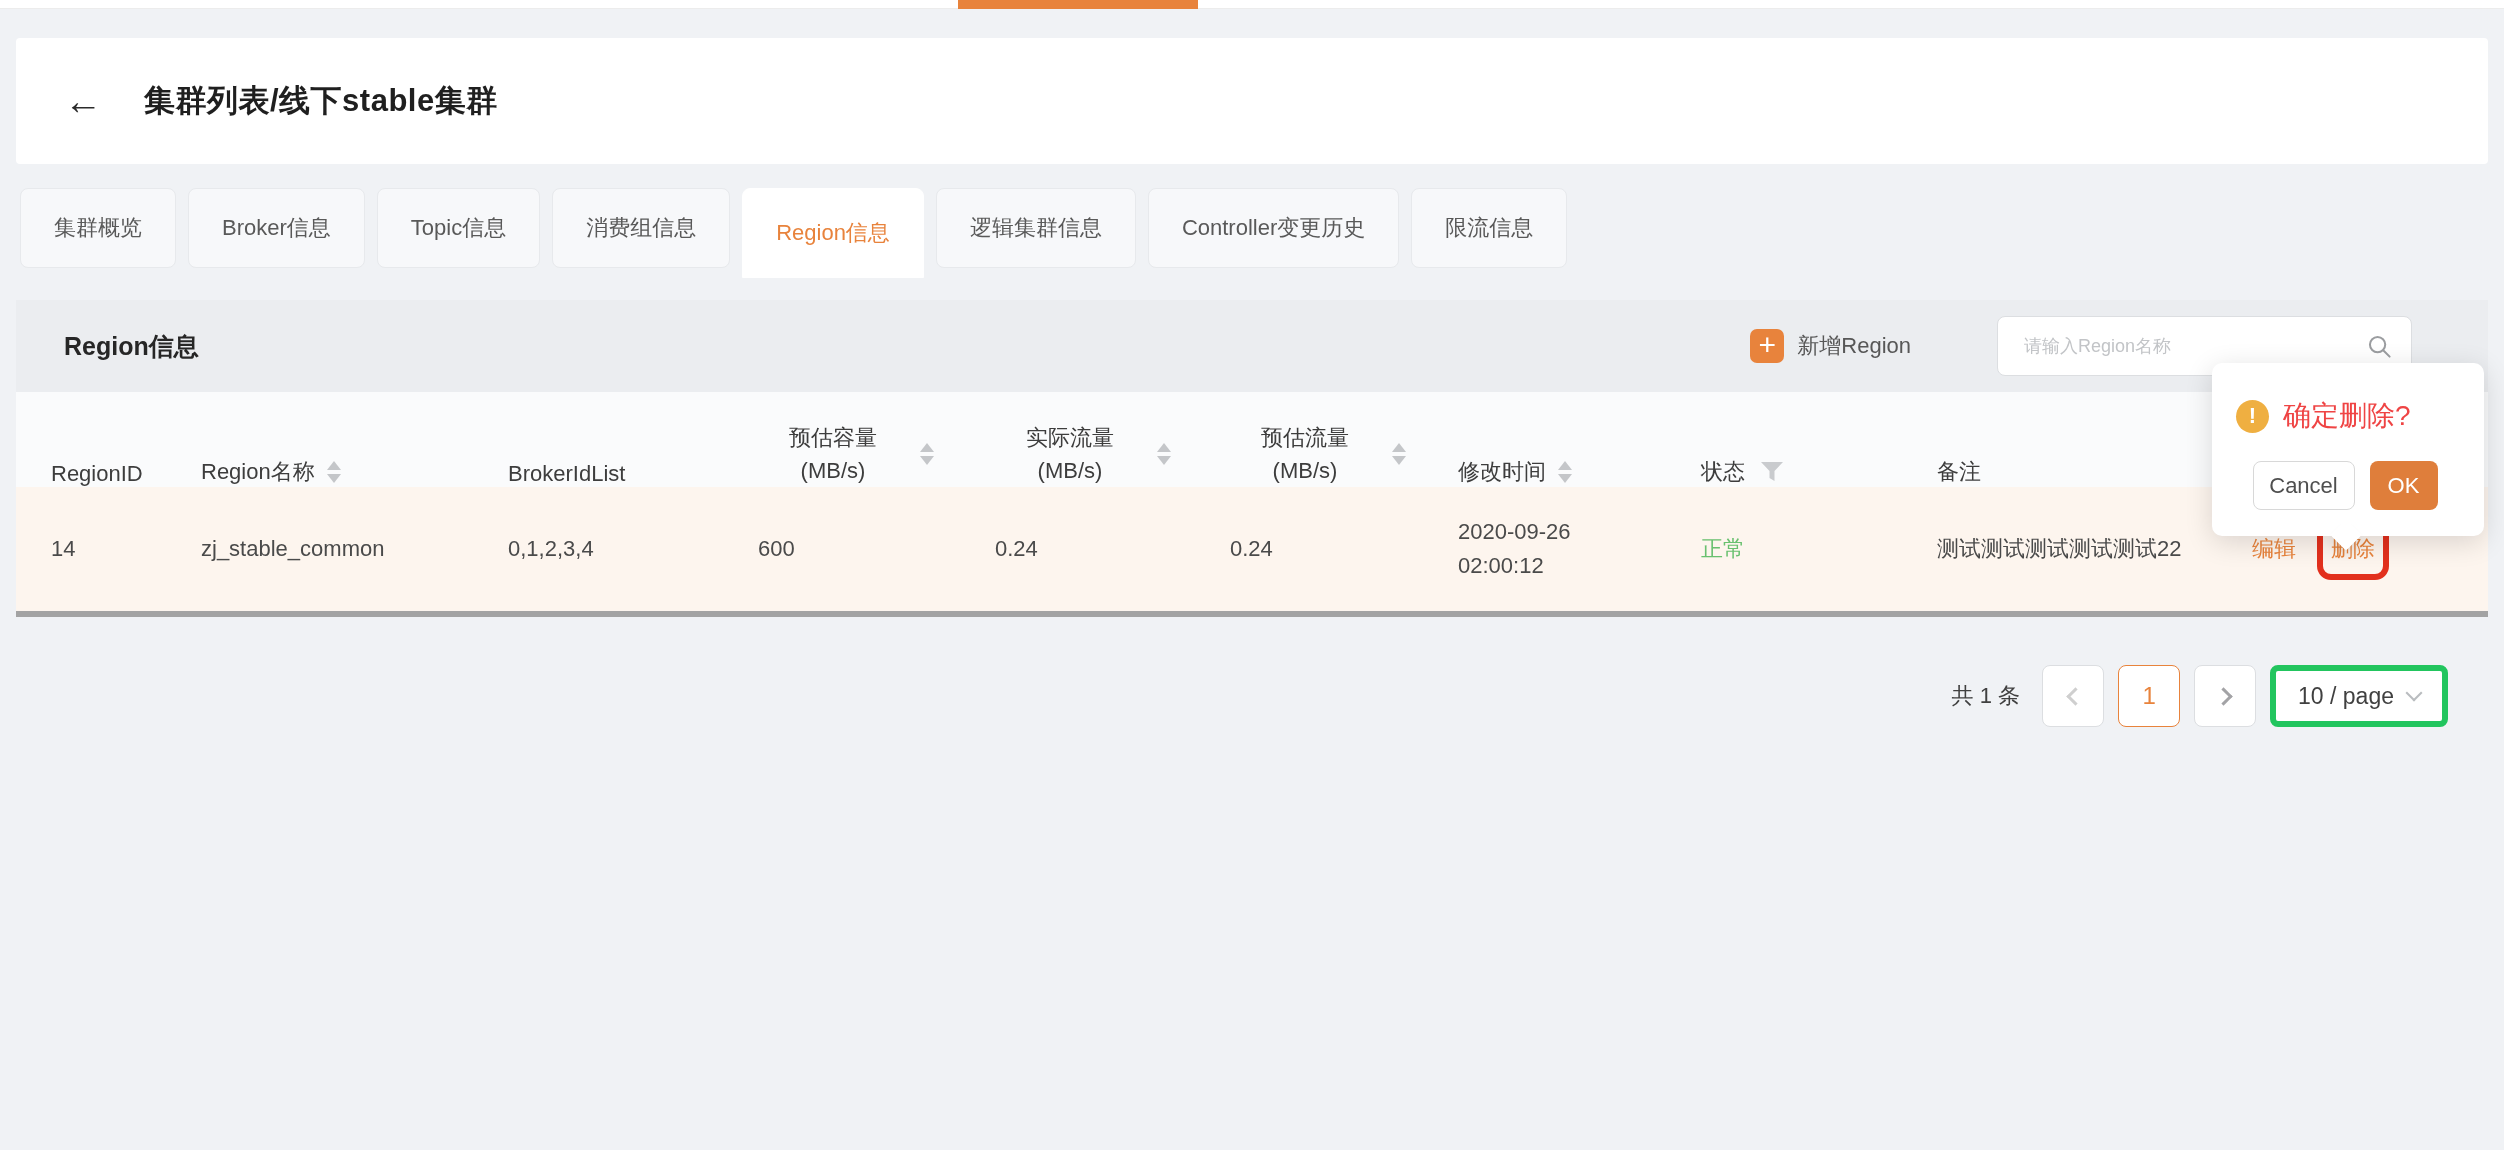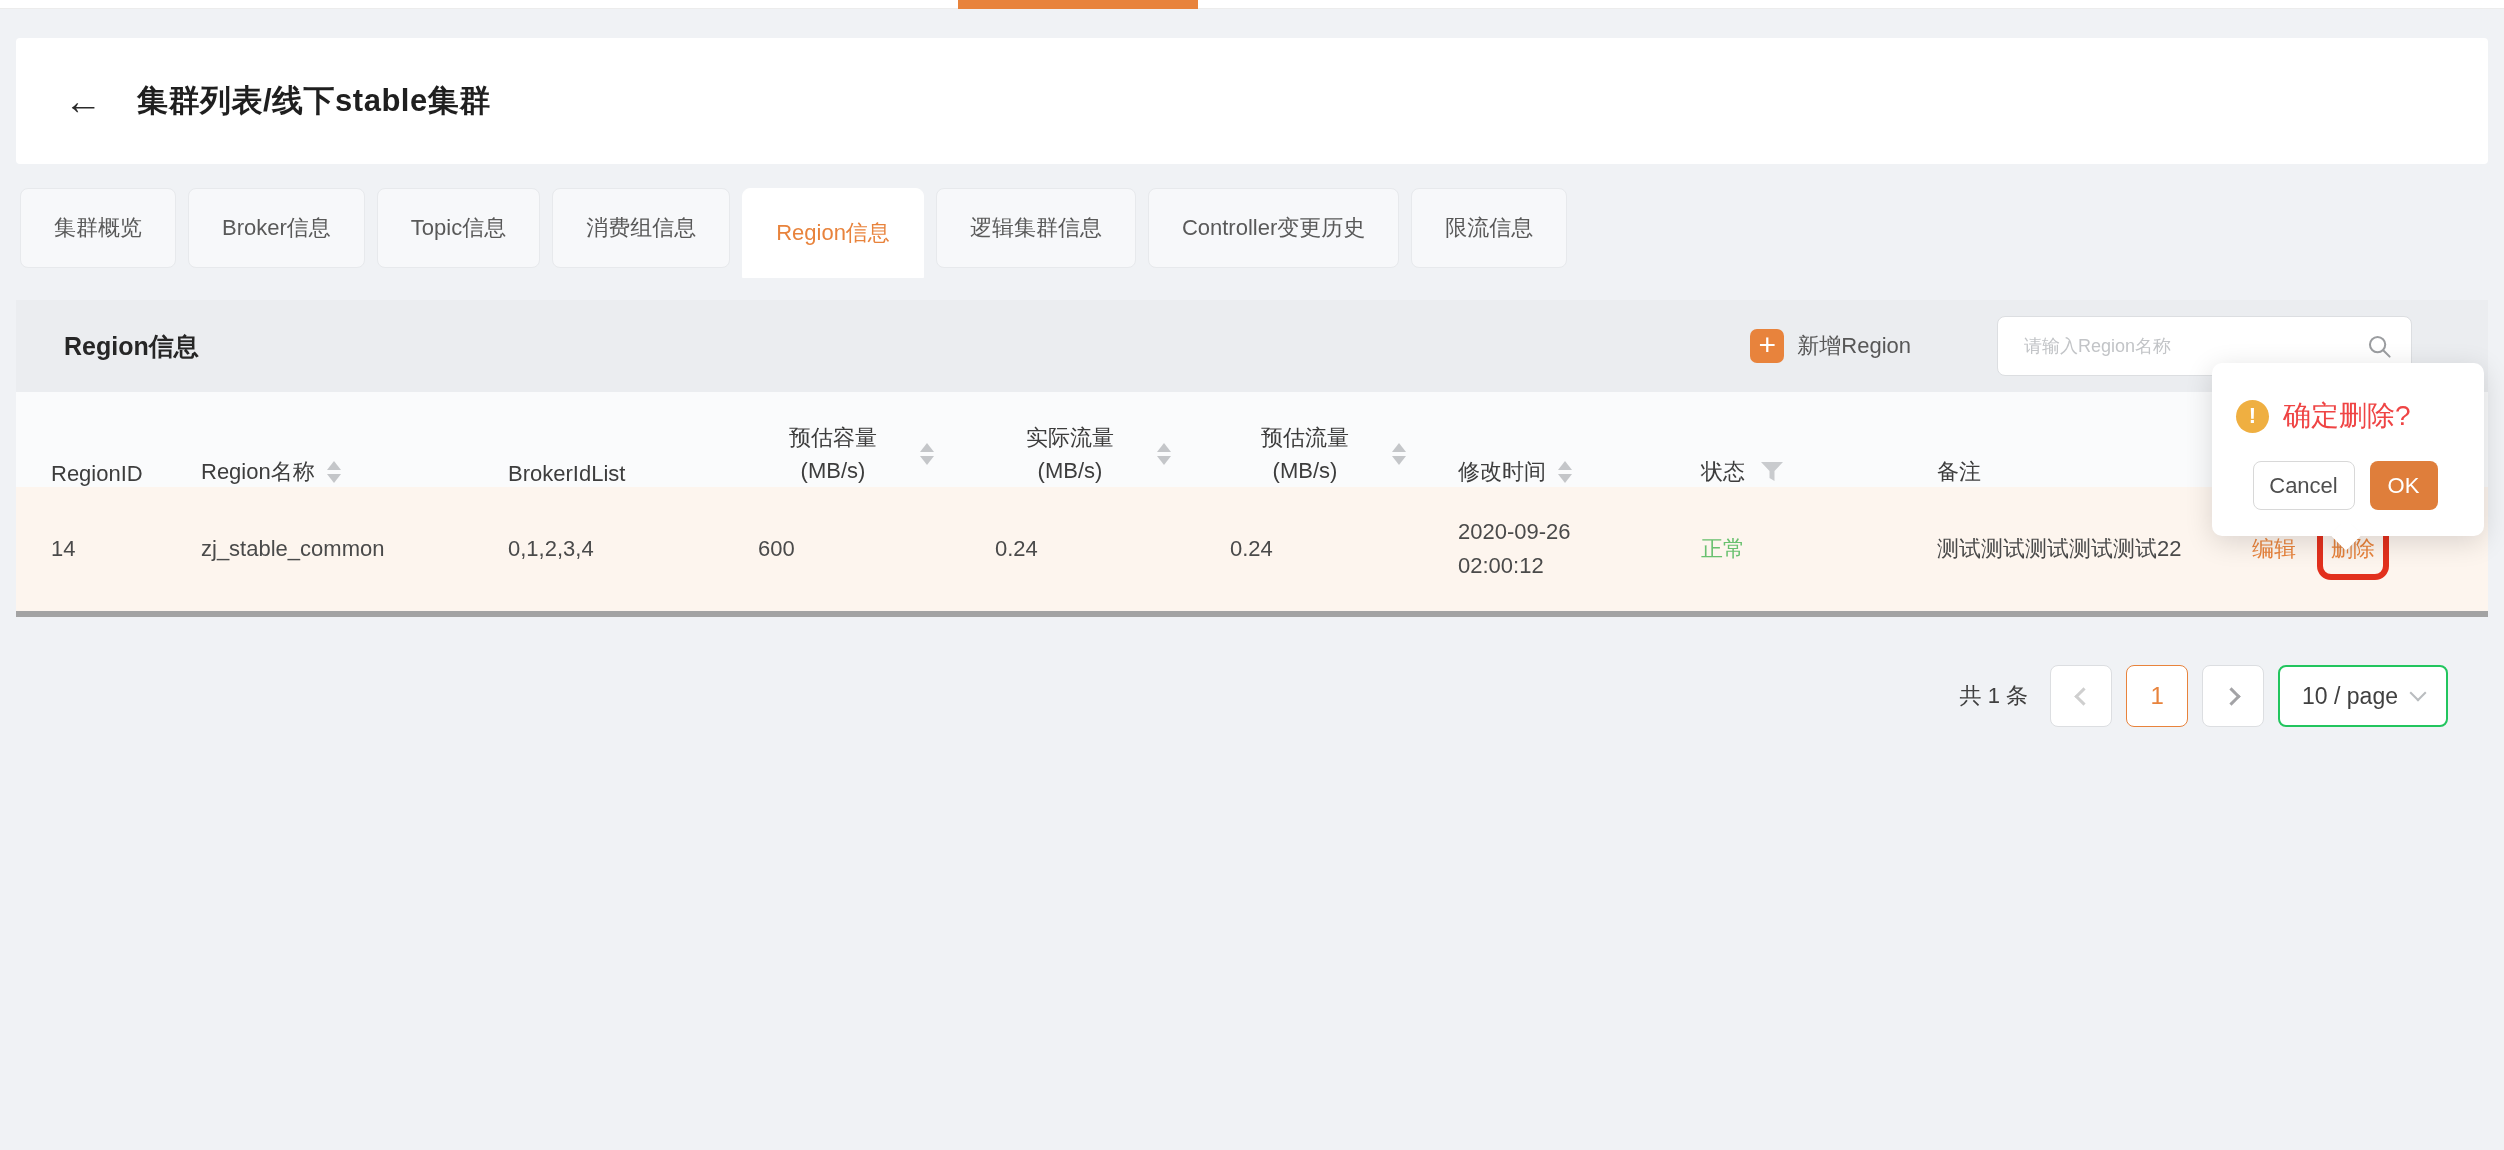--- a/index.html
+++ b/index.html
@@ -12,21 +12,21 @@
     width:2504px;height:1150px;background:#f0f2f5;position:relative;overflow:hidden;
     font-family:"Liberation Sans","DejaVu Sans",sans-serif;color:#404040;
   }
   
   .topstrip{height:9px;background:#ffffff;border-bottom:1px solid #ececec;position:relative;}
   .top-indicator{position:absolute;left:958px;top:0;width:240px;height:9px;background:var(--accent);}
   
   .title-card{margin:29px 16px 0;height:126px;background:#fff;border-radius:4px;
     display:flex;align-items:center;padding:0 48px;gap:34px;}
   .back{font-size:38px;color:#2b2b2b;line-height:1;cursor:pointer;}
-  .page-title{font-size:31px;font-weight:700;color:#1f1f1f;margin:1px;letter-spacing:.5px;}
+  .page-title{font-size:31px;font-weight:700;color:#1f1f1f;margin:8px;letter-spacing:.5px;}
   
   .tabs{margin:24px 16px 0 20px;display:flex;gap:12px;align-items:flex-start;height:90px;}
   .tab{height:80px;padding:0 33px;background:#f7f8fa;border:1px solid #e7e9ec;border-radius:8px;
     display:flex;align-items:center;font-size:22px;color:#595959;cursor:pointer;white-space:nowrap;}
   .tab.active{background:#fff;color:var(--accent);height:90px;border-color:#fff;border-radius:8px 8px 0 0;}
   
   .panel{margin:22px 16px 0;}
   .panel-header{height:92px;background:#ebedf0;display:flex;align-items:center;
     justify-content:space-between;padding:0 76px 0 48px;}
   .panel-title{font-size:25px;font-weight:700;color:#262626;}
@@ -59,21 +59,21 @@
   .td.c10{gap:35px;text-align:center;}
   .del-wrap{position:relative;display:inline-flex;}
   .red-annot{position:absolute;left:-14px;right:-14px;top:-16px;bottom:-16px;
     border:6px solid var(--annot);border-radius:14px;pointer-events:none;}
   
   .pagination{display:flex;align-items:center;justify-content:flex-end;gap:14px;margin:48px 56px 0 0;}
   .pg-total{font-size:22px;color:#404040;margin-right:8px;}
   .pg-btn{min-width:62px;height:62px;background:#fff;border:1px solid #dcdee1;border-radius:8px;
     display:flex;align-items:center;justify-content:center;font-size:24px;cursor:pointer;}
   .pg-btn.current{border-color:var(--accent);color:var(--accent);}
-  .pg-select{height:62px;padding:0 22px;background:#fff;border:2px solid #22c55e;border-radius:8px;
+  .pg-select{height:62px;padding:0 22px;background:#fff;border:6px solid #22c55e;border-radius:8px;
     display:flex;align-items:center;gap:14px;font-size:23px;color:#404040;cursor:pointer;}
   .chev{display:inline-block;width:13px;height:13px;border-right:3px solid #bfbfbf;border-bottom:3px solid #bfbfbf;}
   .chev-left{transform:rotate(135deg);border-color:#cfcfcf;margin-left:4px;}
   .chev-right{transform:rotate(-45deg);border-color:#a3a3a6;margin-right:4px;}
   .chev-down{transform:rotate(45deg);border-color:#b9bcbf;width:12px;height:12px;border-width:2.5px;margin-top:-7px;}
   
   .popconfirm{position:absolute;left:2212px;top:363px;width:272px;background:#fff;border-radius:10px;
     box-shadow:0 6px 28px rgba(0,0,0,.14);padding:34px 30px 26px 24px;z-index:30;}
   .pop-row{display:flex;align-items:center;gap:14px;}
   .pop-icon{width:33px;height:33px;border-radius:50%;background:var(--warning);color:#fff;font-weight:700;

